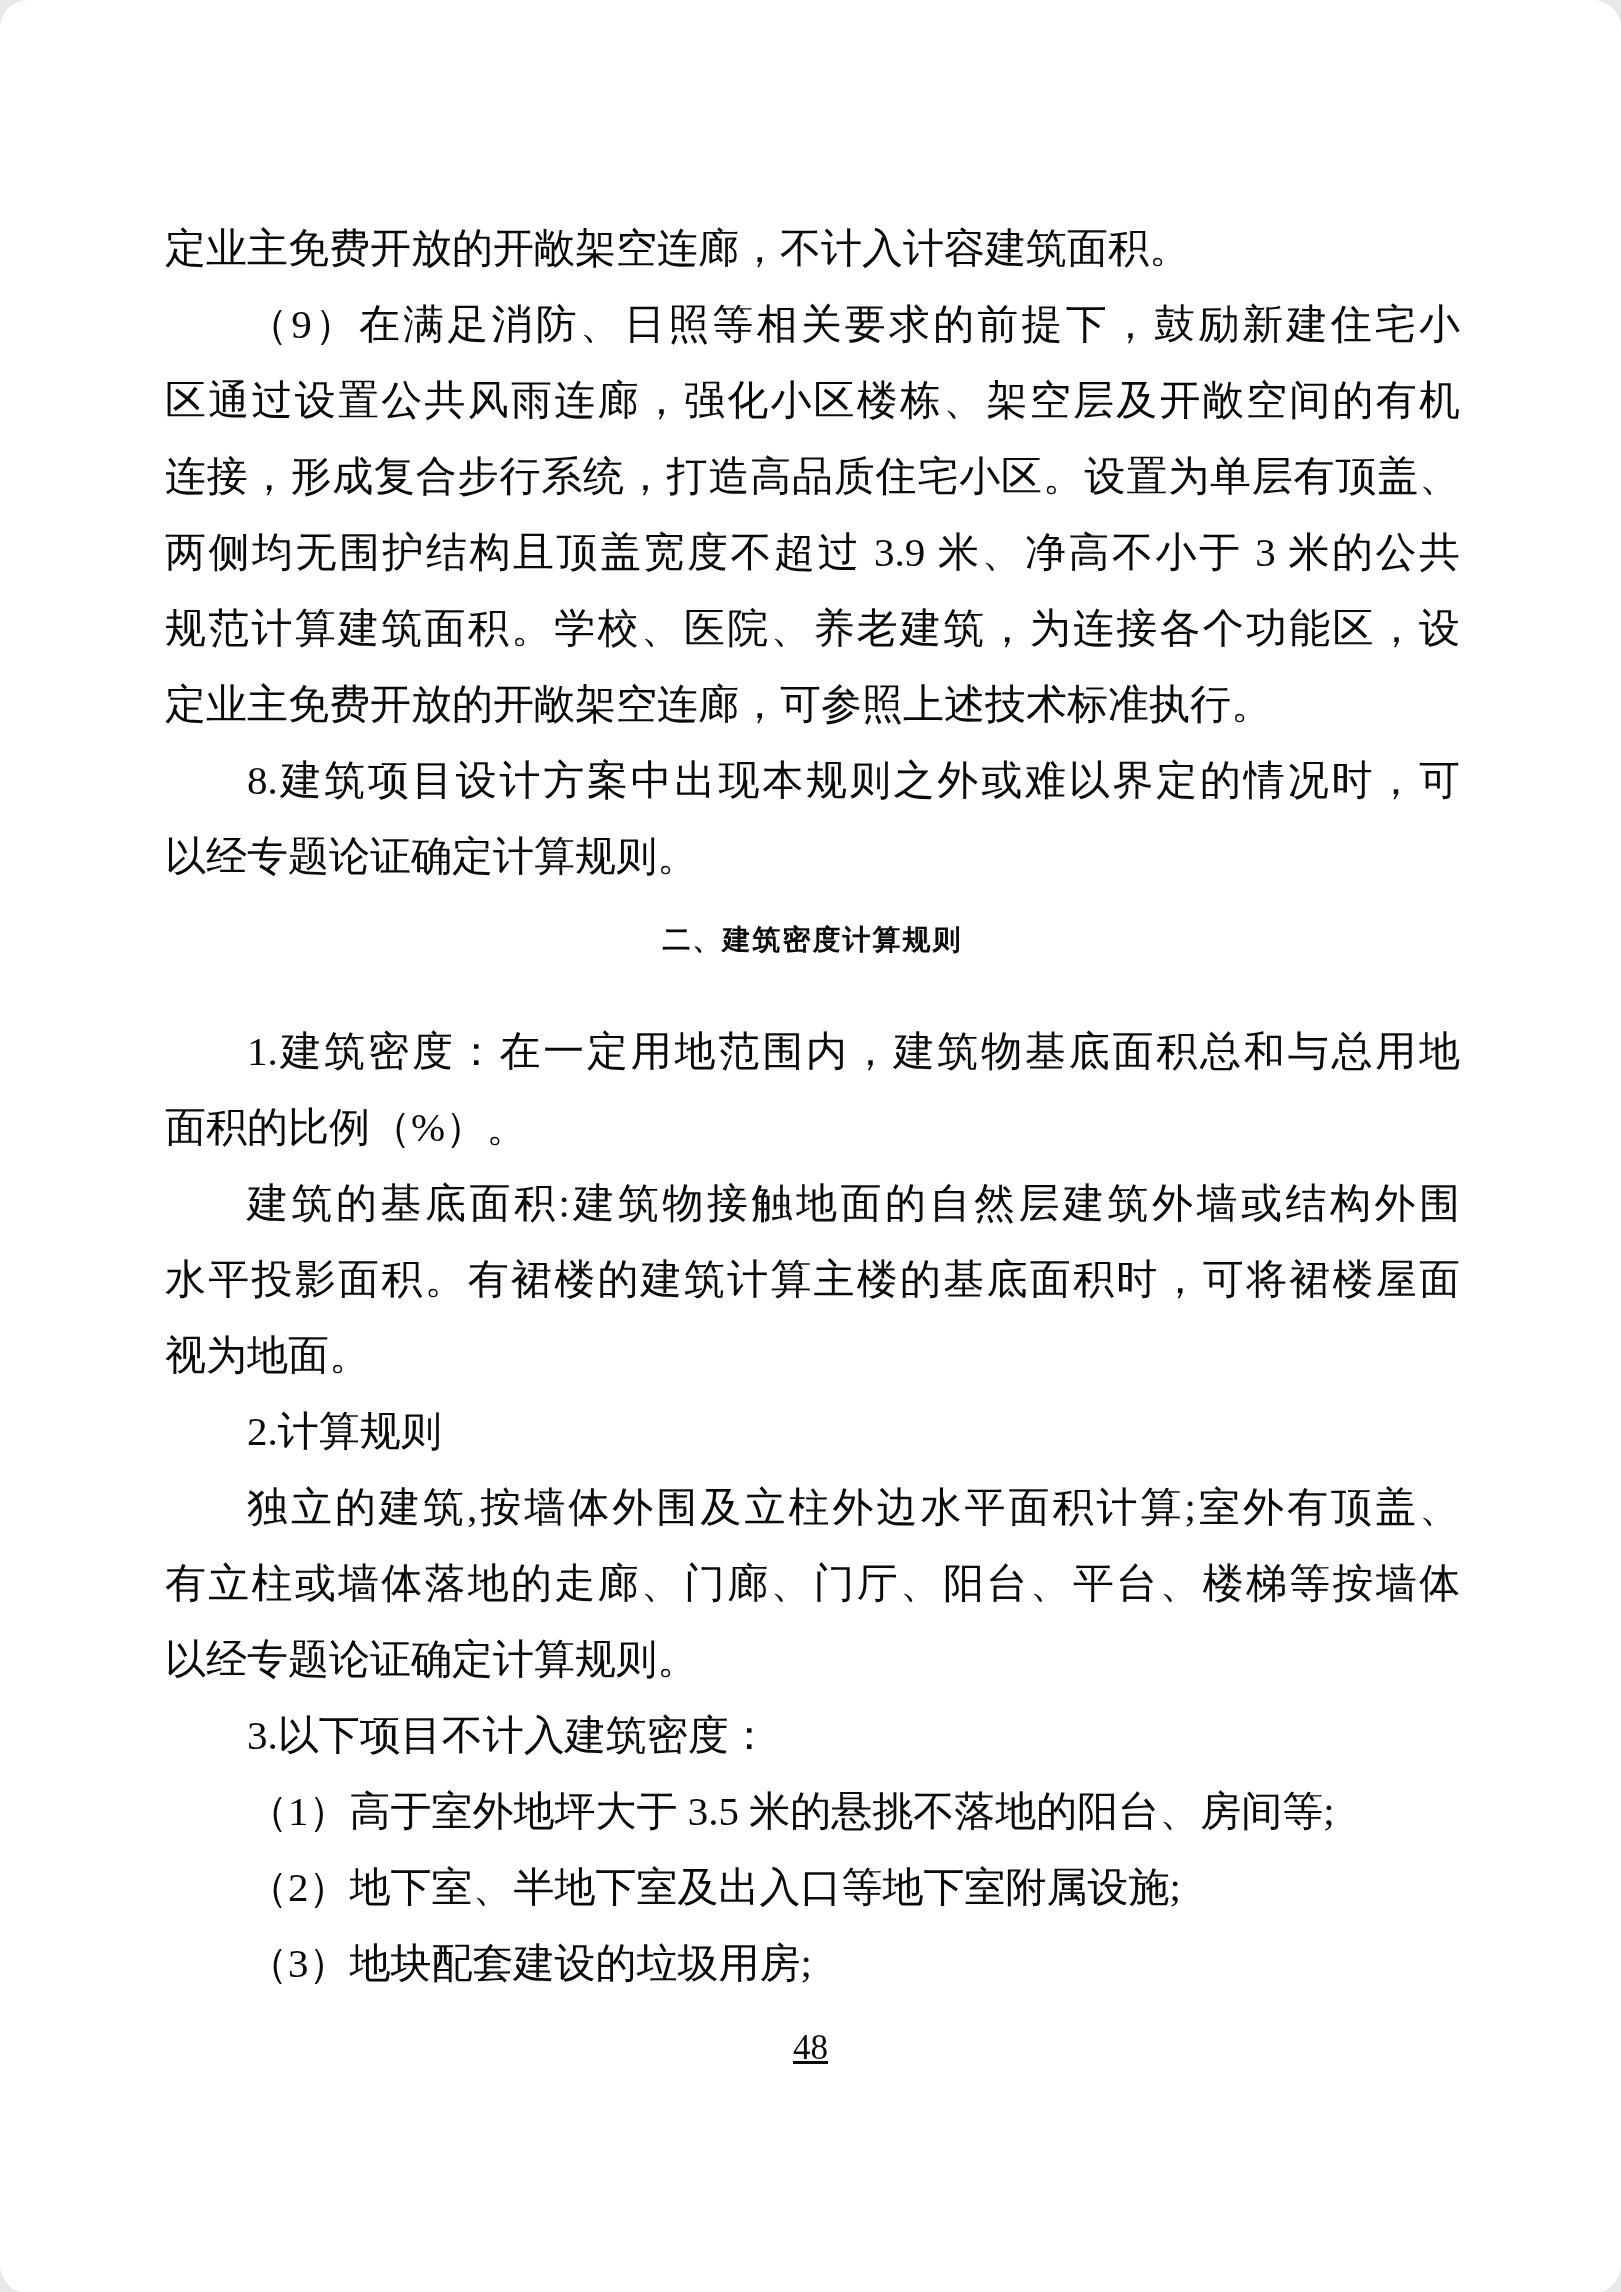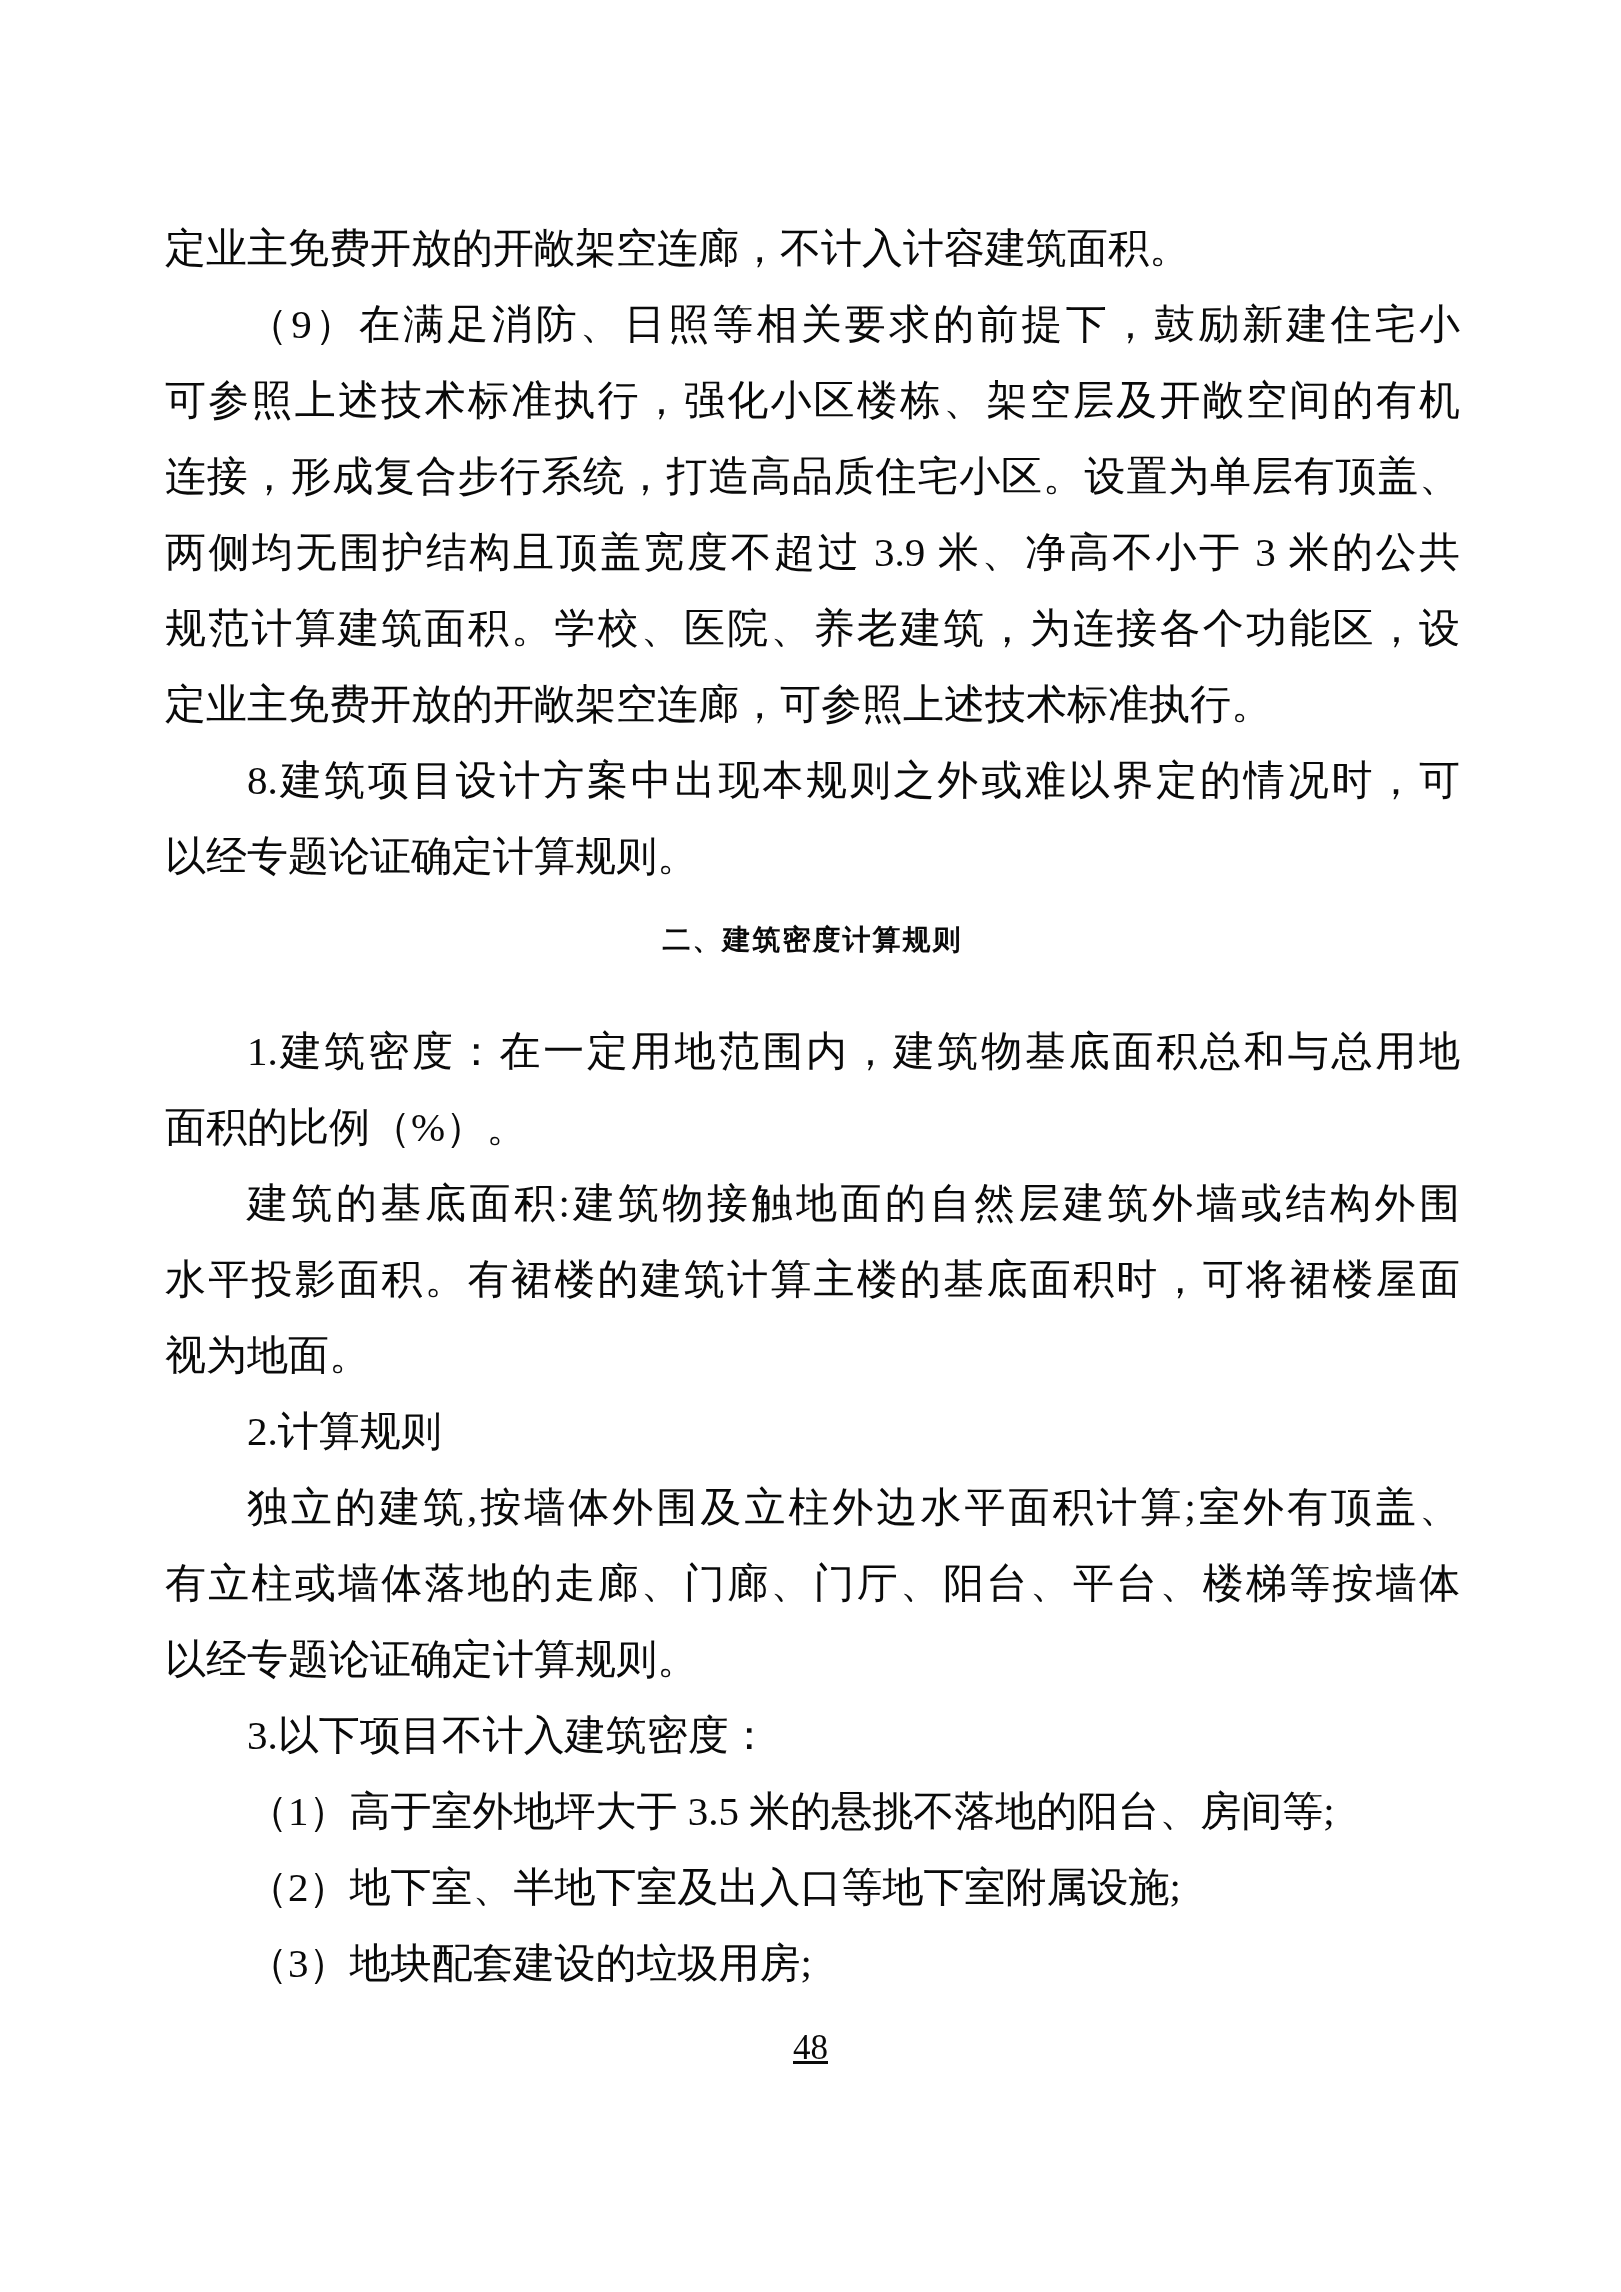--- a/index.html
+++ b/index.html
@@ -6,20 +6,21 @@
   html, body { background: #e8e8e8; }
   .page {
     position: relative;
     width: 1621px;
     height: 2293px;
     margin: 0 auto;
     background: #ffffff;
     overflow: hidden;
     font-family: "Liberation Serif", "DejaVu Serif", serif;
     color: #0a0a0a;
+    border-radius: 28px;
   }
   .content {
     padding: 210px 161px 0 165px;
   }
   .line {
     font-size: 41px;
     line-height: 76px;
     letter-spacing: 0;
   }
   .line.full {
@@ -51,21 +52,21 @@
     text-decoration: underline;
   }
 </style>
 </head>
 <body>
 
 <div class="page">
   <div class="content">
       <div class="line end">定业主免费开放的开敞架空连廊，不计入计容建筑面积。</div>
       <div class="line full indent">（9）在满足消防、日照等相关要求的前提下，鼓励新建住宅小</div>
-      <div class="line full">可参照上述技术标准执行，强化小区楼栋、架空层及开敞空间的有机</div>
+      <div class="line full">区通过设置公共风雨连廊，强化小区楼栋、架空层及开敞空间的有机</div>
       <div class="line full">连接，形成复合步行系统，打造高品质住宅小区。设置为单层有顶盖、</div>
       <div class="line full">两侧均无围护结构且顶盖宽度不超过 3.9 米、净高不小于 3 米的公共</div>
       <div class="line full">规范计算建筑面积。学校、医院、养老建筑，为连接各个功能区，设</div>
       <div class="line end">定业主免费开放的开敞架空连廊，可参照上述技术标准执行。</div>
       <div class="line full indent">8.建筑项目设计方案中出现本规则之外或难以界定的情况时，可</div>
       <div class="line end">以经专题论证确定计算规则。</div>
       <div class="heading">二、建筑密度计算规则</div>
       <div class="line full indent">1.建筑密度：在一定用地范围内，建筑物基底面积总和与总用地</div>
       <div class="line end">面积的比例（%）。</div>
       <div class="line full indent">建筑的基底面积:建筑物接触地面的自然层建筑外墙或结构外围</div>

